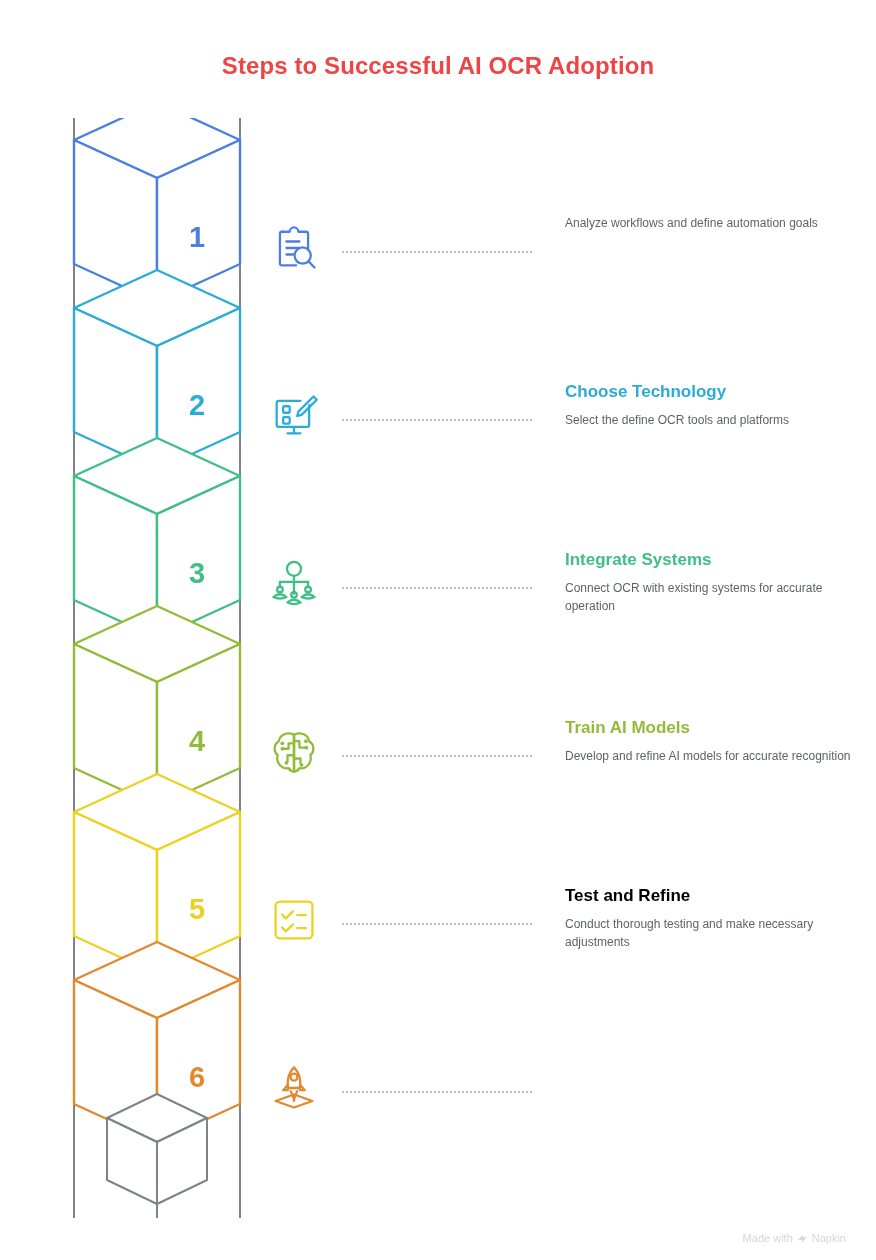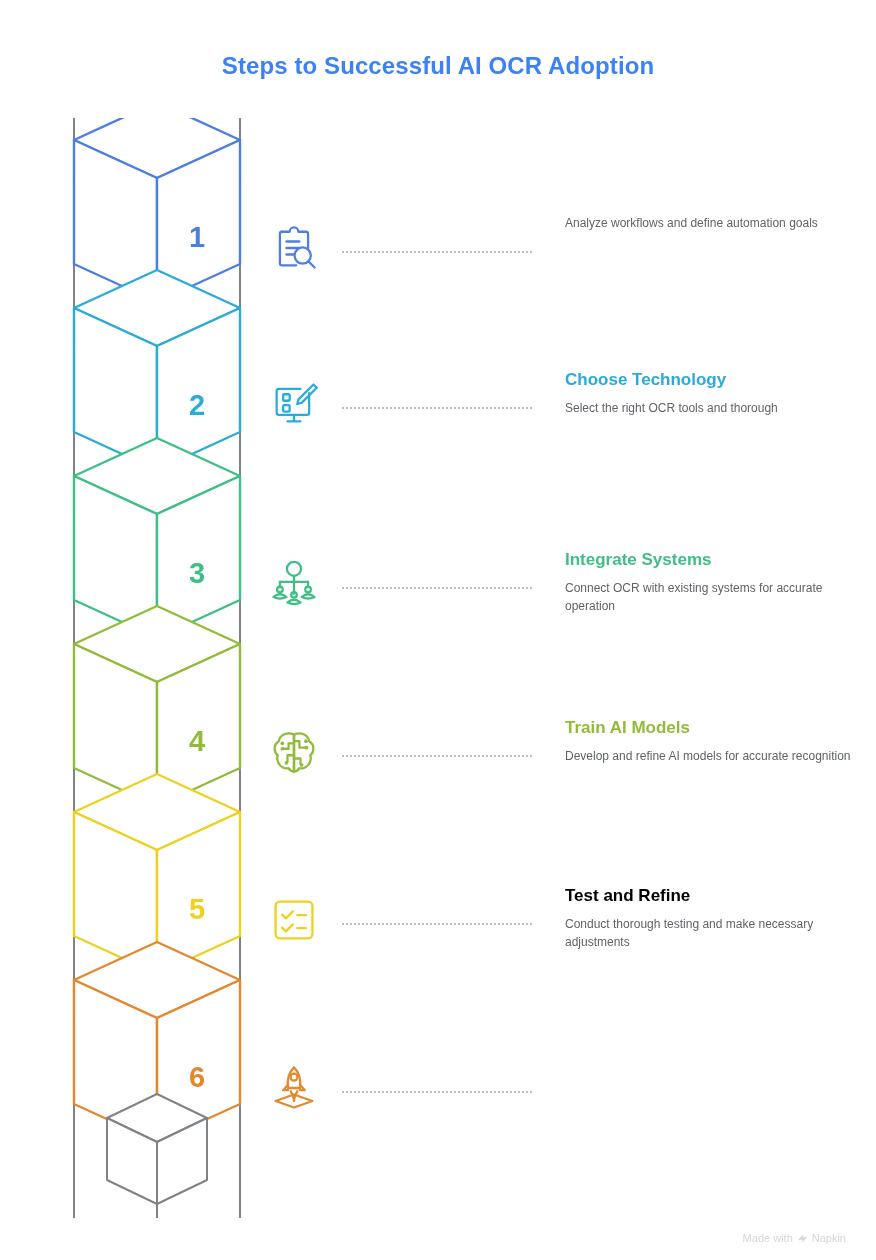--- a/index.html
+++ b/index.html
@@ -16,21 +16,21 @@
   }
 
   #page-title {
     position: absolute;
     top: 52px;
     left: 0;
     width: 876px;
     text-align: center;
     font-size: 24px;
     font-weight: bold;
-    color: #3b82f6;
+    color: #ef4444;
     letter-spacing: 0.1px;
   }
 
   #stack-svg {
     position: absolute;
     left: 60px;
     top: 118px;
   }
 
   .step-row {
@@ -159,32 +159,32 @@
           <path d="M37 24 v0 M13 9 a2 2 0 0 0 -2 2 v27 a2 2 0 0 0 2 2 h13" fill="none" stroke="#4e7fe0" stroke-width="2.1" stroke-linecap="round" stroke-linejoin="round"></path>
           <path d="M17 18 h12 M17 24 h12 M17 30 h7" fill="none" stroke="#4e7fe0" stroke-width="2.1" stroke-linecap="round" stroke-linejoin="round"></path>
           <circle cx="32" cy="31" r="7.5" fill="none" stroke="#4e7fe0" stroke-width="2.1" stroke-linecap="round" stroke-linejoin="round"></circle>
           <path d="M37.6 36.6 L43 42" fill="none" stroke="#4e7fe0" stroke-width="2.1" stroke-linecap="round" stroke-linejoin="round"></path>
         </svg></div>
       <div class="dotted-link"></div>
       <div class="step-text">
         <p class="step-desc">Analyze workflows and define automation goals</p>
       </div>
     </div>
-    <div class="step-row" style="top: 378px;">
+    <div class="step-row" style="top: 390px;">
       <div class="step-icon"><svg viewBox="0 0 48 48" width="52" height="52">
           <path d="M38 14 v18 a2 2 0 0 1 -2 2 H10 a2 2 0 0 1 -2 -2 V12 a2 2 0 0 1 2 -2 h20" fill="none" stroke="#2aabd8" stroke-width="2.1" stroke-linecap="round" stroke-linejoin="round"></path>
           <path d="M18 40 h12 M24 34 v6" fill="none" stroke="#2aabd8" stroke-width="2.1" stroke-linecap="round" stroke-linejoin="round"></path>
           <rect x="14" y="15" width="6" height="6" rx="1" fill="none" stroke="#2aabd8" stroke-width="2.1" stroke-linecap="round" stroke-linejoin="round"></rect>
           <rect x="14" y="25" width="6" height="6" rx="1" fill="none" stroke="#2aabd8" stroke-width="2.1" stroke-linecap="round" stroke-linejoin="round"></rect>
           <path d="M42 6 L45 9 L31 23 L27 24 L28 20 Z" fill="none" stroke="#2aabd8" stroke-width="2.1" stroke-linecap="round" stroke-linejoin="round"></path>
         </svg></div>
       <div class="dotted-link"></div>
       <div class="step-text">
         <p class="step-heading" style="color:#2aabd8">Choose Technology</p>
-        <p class="step-desc">Select the right OCR tools and thorough</p>
+        <p class="step-desc">Select the define OCR tools and platforms</p>
       </div>
     </div>
     <div class="step-row" style="top: 558px;">
       <div class="step-icon"><svg viewBox="0 0 48 48" width="52" height="52">
           <circle cx="24" cy="10" r="6.5" fill="none" stroke="#3fbf85" stroke-width="2.1" stroke-linecap="round" stroke-linejoin="round"></circle>
           <path d="M24 16.5 V33" fill="none" stroke="#3fbf85" stroke-width="2.1" stroke-linecap="round" stroke-linejoin="round"></path>
           <path d="M11 22 h26" fill="none" stroke="#3fbf85" stroke-width="2.1" stroke-linecap="round" stroke-linejoin="round"></path>
           <path d="M11 22 v5 M37 22 v5" fill="none" stroke="#3fbf85" stroke-width="2.1" stroke-linecap="round" stroke-linejoin="round"></path>
           <circle cx="11" cy="29" r="2.6" fill="none" stroke="#3fbf85" stroke-width="2.1" stroke-linecap="round" stroke-linejoin="round"></circle>
           <path d="M5 36 q6 -5 12 0 q-6 3 -12 0 Z" fill="none" stroke="#3fbf85" stroke-width="2.1" stroke-linecap="round" stroke-linejoin="round"></path>

